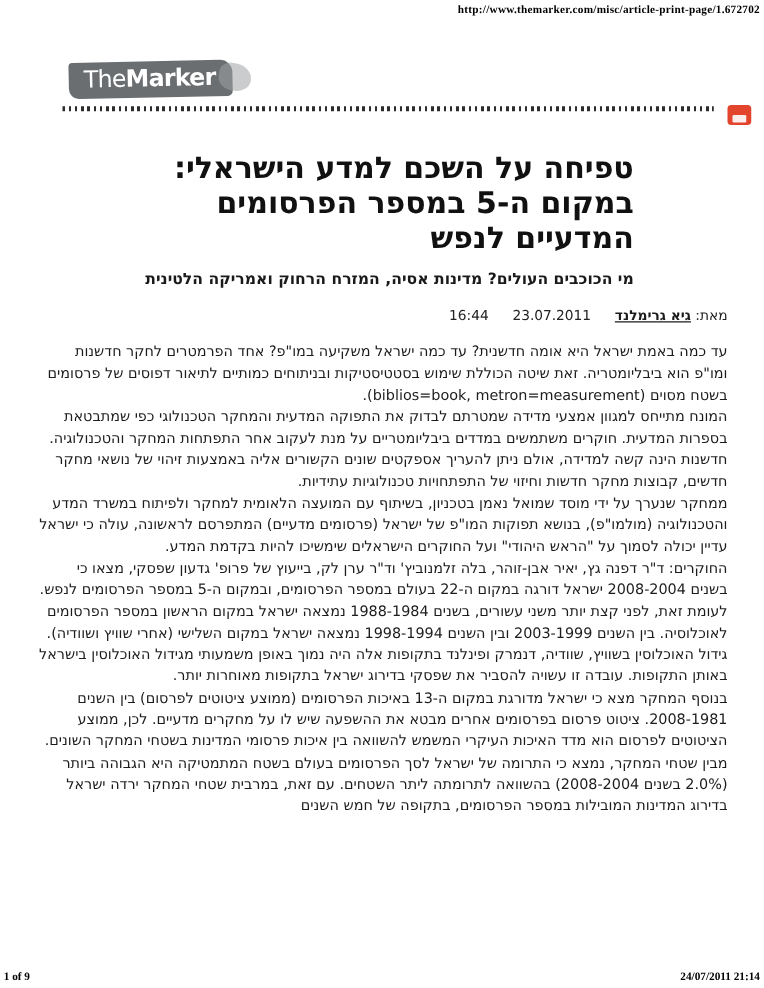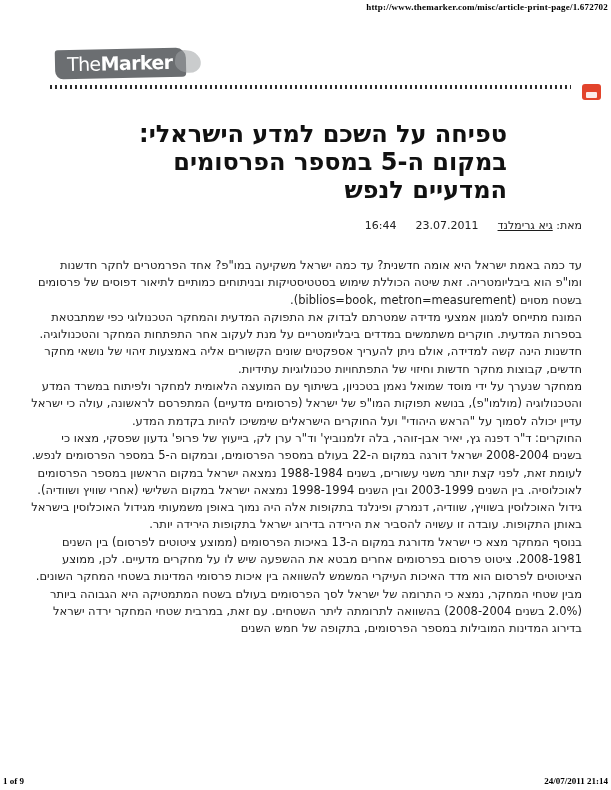--- a/index.html
+++ b/index.html
@@ -64,22 +64,22 @@
   }
   .subtitle{
     margin:11px 75px 0 0;
     font-size:12.5px;line-height:16px;font-weight:700;color:#1a1a1a;
   }
   .byline{
     margin-top:15px;direction:ltr;text-align:right;
     font-size:11px;line-height:14px;color:#222;white-space:nowrap;
   }
   .byline .gap{display:inline-block;width:12px;}
-  .author-link{color:#1c1c1c;text-decoration:underline;cursor:pointer;}
-  .body-text{margin-top:24px;font-size:11.5px;line-height:17.3px;color:#1c1c1c;}
+  .author-link{color:#1c1c1c;text-decoration:underline;cursor:pointer;font-weight:bold;}
+  .body-text{margin-top:13px;font-size:11.5px;line-height:17.3px;color:#1c1c1c;}
   .body-text p{margin:0;padding:0;}
 </style>
 </head>
 <body>
 
 <div class="page">
 
   <div class="url-header">http://www.themarker.com/misc/article-print-page/1.672702</div>
 
   <div class="logo" style="background: rgb(107, 110, 113);">
@@ -87,36 +87,37 @@
   </div>
 
   <div class="rule"></div>
 
   <button class="print-btn" style="background: rgb(226, 68, 44);"></button>
 
   <div class="article">
 
     <h1 class="headline">טפיחה על השכם למדע הישראלי: במקום ה-5 במספר הפרסומים המדעיים לנפש</h1>
 
+    <h2 class="subtitle">מי הכוכבים העולים? מדינות אסיה, המזרח הרחוק ואמריקה הלטינית</h2>
 
     <div class="byline">
       <span>מאת:</span>
       <a class="author-link">גיא גרימלנד</a>
       <span class="gap"></span>
       <span>23.07.2011</span>
       <span class="gap"></span>
       <span>16:44</span>
     </div>
 
     <div class="body-text">
       <p>עד כמה באמת ישראל היא אומה חדשנית? עד כמה ישראל משקיעה במו"פ? אחד הפרמטרים לחקר חדשנות ומו"פ הוא ביבליומטריה. זאת שיטה הכוללת שימוש בסטטיסטיקות ובניתוחים כמותיים לתיאור דפוסים של פרסומים בשטח מסוים (biblios=book, metron=measurement).</p>
     <p>המונח מתייחס למגוון אמצעי מדידה שמטרתם לבדוק את התפוקה המדעית והמחקר הטכנולוגי כפי שמתבטאת בספרות המדעית. חוקרים משתמשים במדדים ביבליומטריים על מנת לעקוב אחר התפתחות המחקר והטכנולוגיה. חדשנות הינה קשה למדידה, אולם ניתן להעריך אספקטים שונים הקשורים אליה באמצעות זיהוי של נושאי מחקר חדשים, קבוצות מחקר חדשות וחיזוי של התפתחויות טכנולוגיות עתידיות.</p>
         <p>ממחקר שנערך על ידי מוסד שמואל נאמן בטכניון, בשיתוף עם המועצה הלאומית למחקר ולפיתוח במשרד המדע והטכנולוגיה (מולמו"פ), בנושא תפוקות המו"פ של ישראל (פרסומים מדעיים) המתפרסם לראשונה, עולה כי ישראל עדיין יכולה לסמוך על "הראש היהודי" ועל החוקרים הישראלים שימשיכו להיות בקדמת המדע.</p>
         <p>החוקרים: ד"ר דפנה גץ, יאיר אבן-זוהר, בלה זלמנוביץ' וד"ר ערן לק, בייעוץ של פרופ' גדעון שפסקי, מצאו כי בשנים 2008-2004 ישראל דורגה במקום ה-22 בעולם במספר הפרסומים, ובמקום ה-5 במספר הפרסומים לנפש. לעומת זאת, לפני קצת יותר משני עשורים, בשנים 1988-1984 נמצאה ישראל במקום הראשון במספר הפרסומים לאוכלוסיה. בין השנים 2003-1999 ובין השנים 1998-1994 נמצאה ישראל במקום השלישי (אחרי שוויץ ושוודיה).</p>
-        <p>גידול האוכלוסין בשוויץ, שוודיה, דנמרק ופינלנד בתקופות אלה היה נמוך באופן משמעותי מגידול האוכלוסין בישראל באותן התקופות. עובדה זו עשויה להסביר את הירידה בדירוג ישראל בתקופות הירידה יותר.</p>
+        <p>גידול האוכלוסין בשוויץ, שוודיה, דנמרק ופינלנד בתקופות אלה היה נמוך באופן משמעותי מגידול האוכלוסין בישראל באותן התקופות. עובדה זו עשויה להסביר את שפסקי בדירוג ישראל בתקופות מאוחרות יותר.</p>
         <p>בנוסף המחקר מצא כי ישראל מדורגת במקום ה-13 באיכות הפרסומים (ממוצע ציטוטים לפרסום) בין השנים 2008-1981. ציטוט פרסום בפרסומים אחרים מבטא את ההשפעה שיש לו על מחקרים מדעיים. לכן, ממוצע הציטוטים לפרסום הוא מדד האיכות העיקרי המשמש להשוואה בין איכות פרסומי המדינות בשטחי המחקר השונים.</p>
         <p>מבין שטחי המחקר, נמצא כי התרומה של ישראל לסך הפרסומים בעולם בשטח המתמטיקה היא הגבוהה ביותר (2.0% בשנים 2008-2004) בהשוואה לתרומתה ליתר השטחים. עם זאת, במרבית שטחי המחקר ירדה ישראל בדירוג המדינות המובילות במספר הפרסומים, בתקופה של חמש השנים</p>
       </div>
 
   </div>
 
   <div class="pfoot left">1 of 9</div>
   <div class="pfoot right">24/07/2011 21:14</div>
 
 </div>

